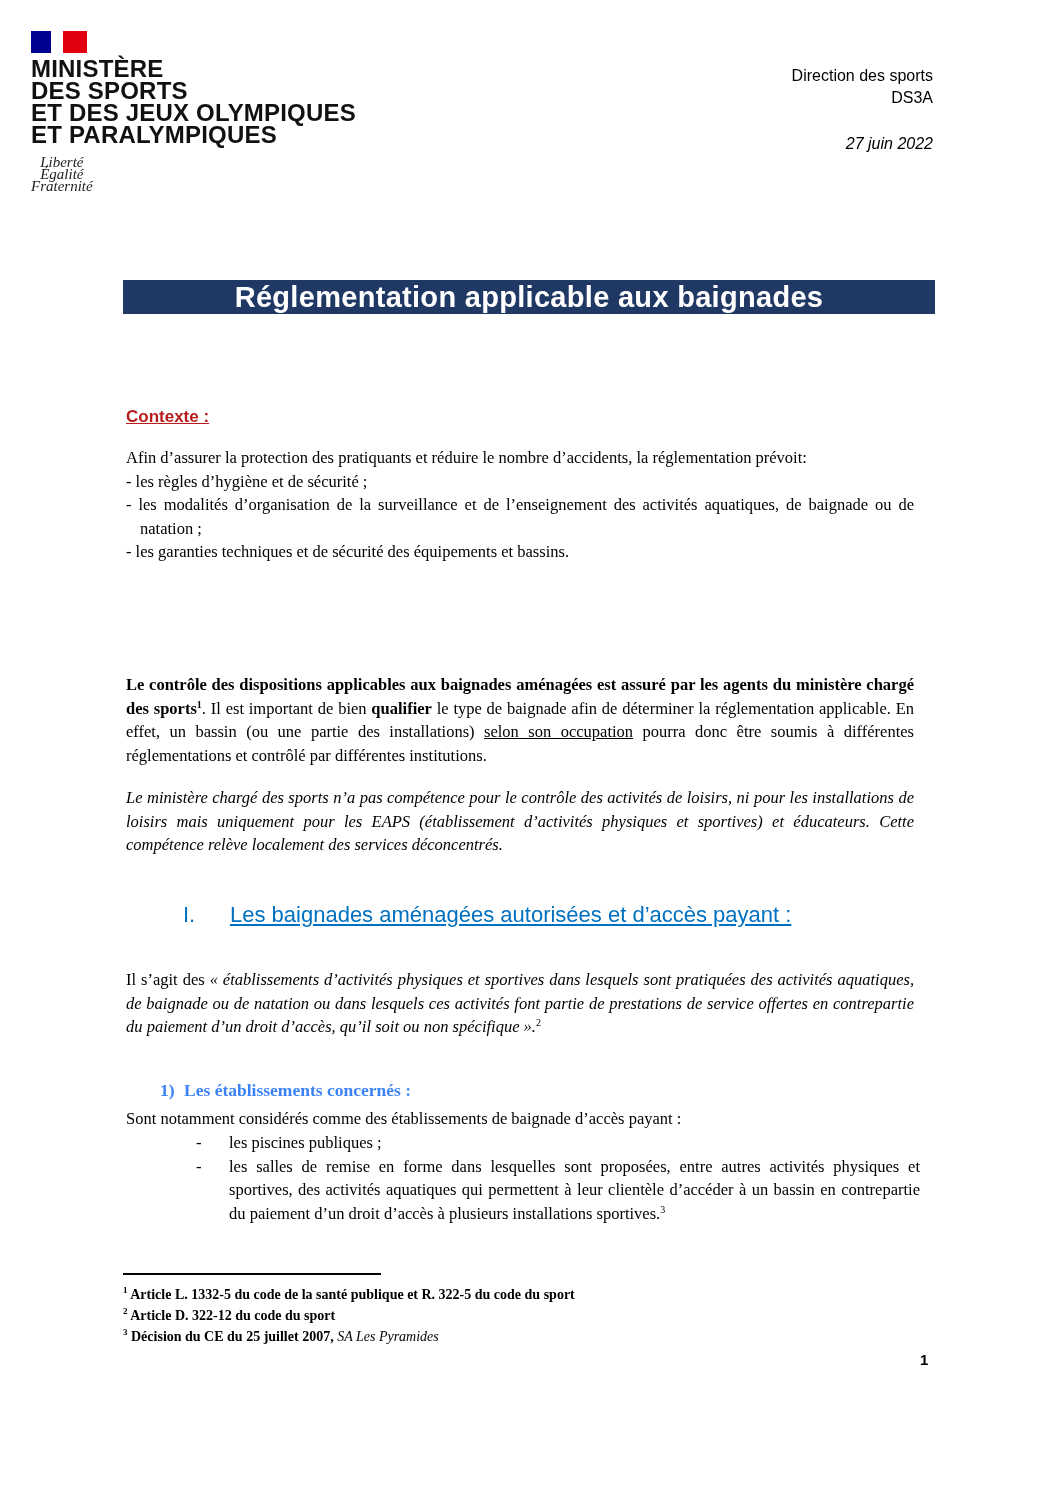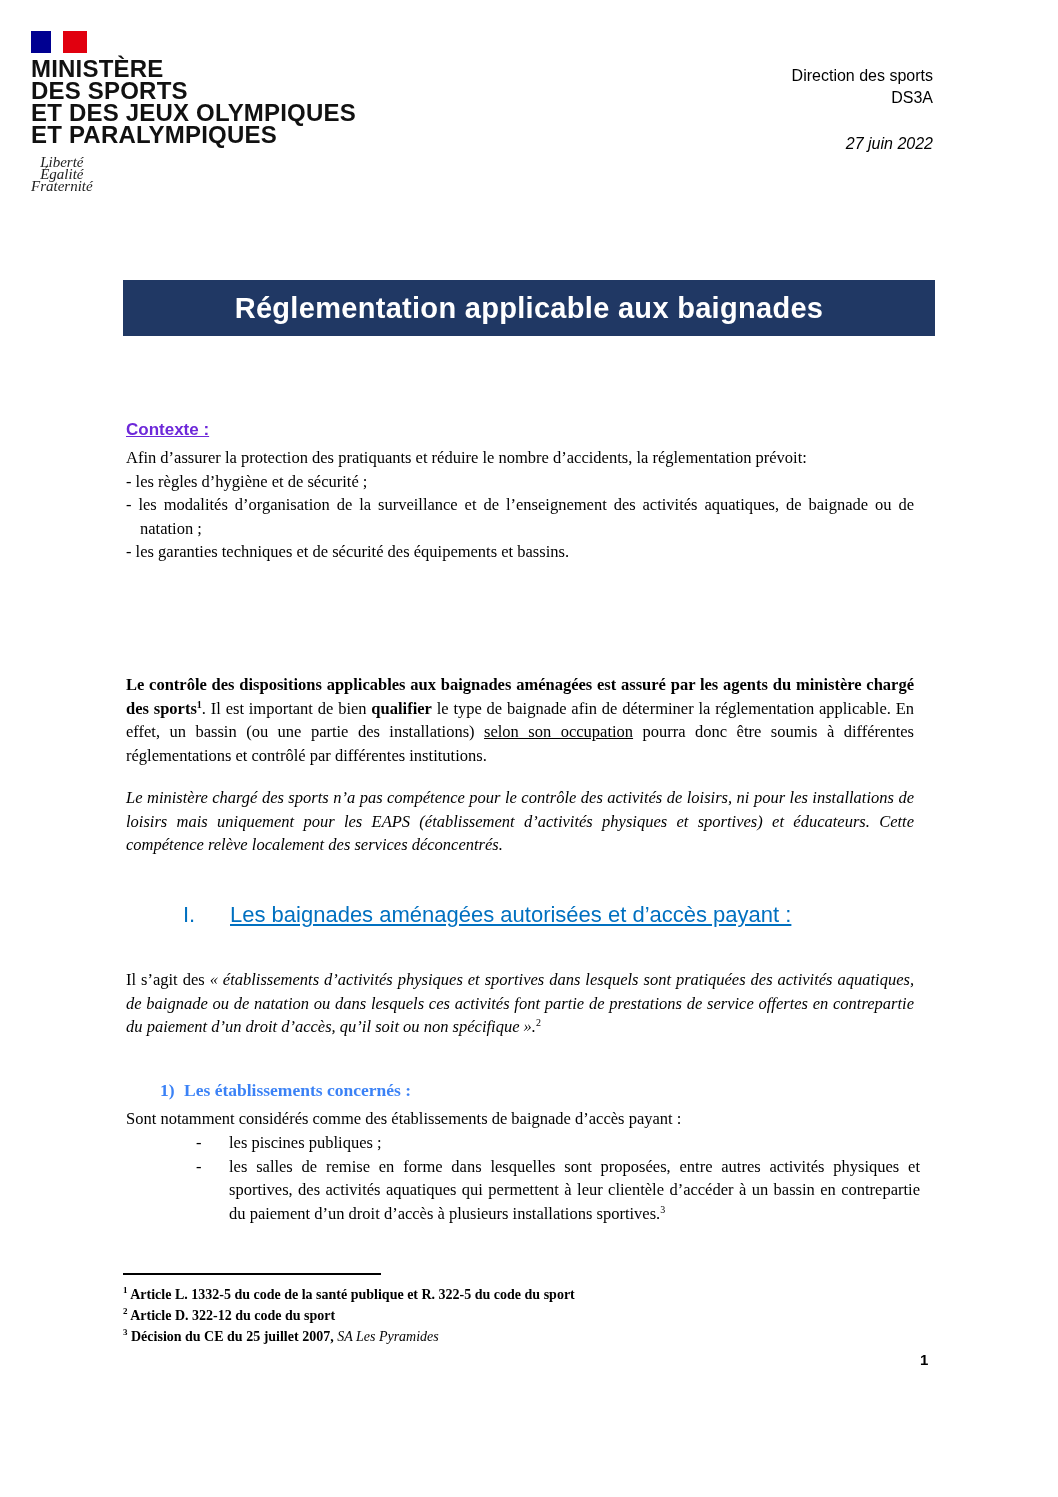--- a/index.html
+++ b/index.html
@@ -12,24 +12,24 @@
   .flag .white { width:12px; background:#ffffff; }
   .flag .red { width:24px; background:#e1000f; }
   .ministry { left:31px; top:58px; font-family:"Liberation Sans", sans-serif; font-weight:bold; font-size:24px; line-height:22px; letter-spacing:0.2px; color:#111; }
   .ministry div { white-space:nowrap; }
   .motto { left:31px; top:156px; font-family:"Liberation Serif", serif; font-style:italic; font-size:15px; line-height:12px; color:#222;text-align:center; }
 
   .direction { right:125px; top:65px; text-align:right; font-family:"Liberation Sans", sans-serif; font-size:16px; line-height:22px; }
   .date { right:125px; top:135px; text-align:right; font-family:"Liberation Sans", sans-serif; font-style:italic; font-size:16px; }
 
   
-  .banner { left:123px; top:280px; width:812px; height:56px; background:#203864; display:flex; align-items:center; justify-content:center; }
+  .banner { left:123px; top:280px; width:812px; height:34px; background:#203864; display:flex; align-items:center; justify-content:center; }
   .banner span { color:#fff; font-family:"Liberation Sans", sans-serif; font-weight:bold; font-size:29px; letter-spacing:0.3px; }
 
-  .h-context { left:126px; top:420px; font-family:"Liberation Sans", sans-serif; font-weight:bold; font-size:17px; color:#6d28d9; text-decoration:underline; }
+  .h-context { left:126px; top:407px; font-family:"Liberation Sans", sans-serif; font-weight:bold; font-size:17px; color:#b91c1c; text-decoration:underline; }
 
   .para { left:126px; width:788px; font-size:16.5px; line-height:23.5px; text-align:justify; }
   .para p { margin:0; }
   .bul { padding-left:14px; text-indent:-14px; margin-left:8px; }
   .u { text-decoration:underline;margin-top:24px; }
   sup { font-size:10px; line-height:0; }
 
   .h-section { left:155px; top:902px; font-family:"Liberation Sans", sans-serif; font-size:22px; color:#0070c0; white-space:nowrap;margin-left:28px; }
   .h-section .num { display:inline-block; width:47px; }
   .h-section .txt { text-decoration:underline; }

